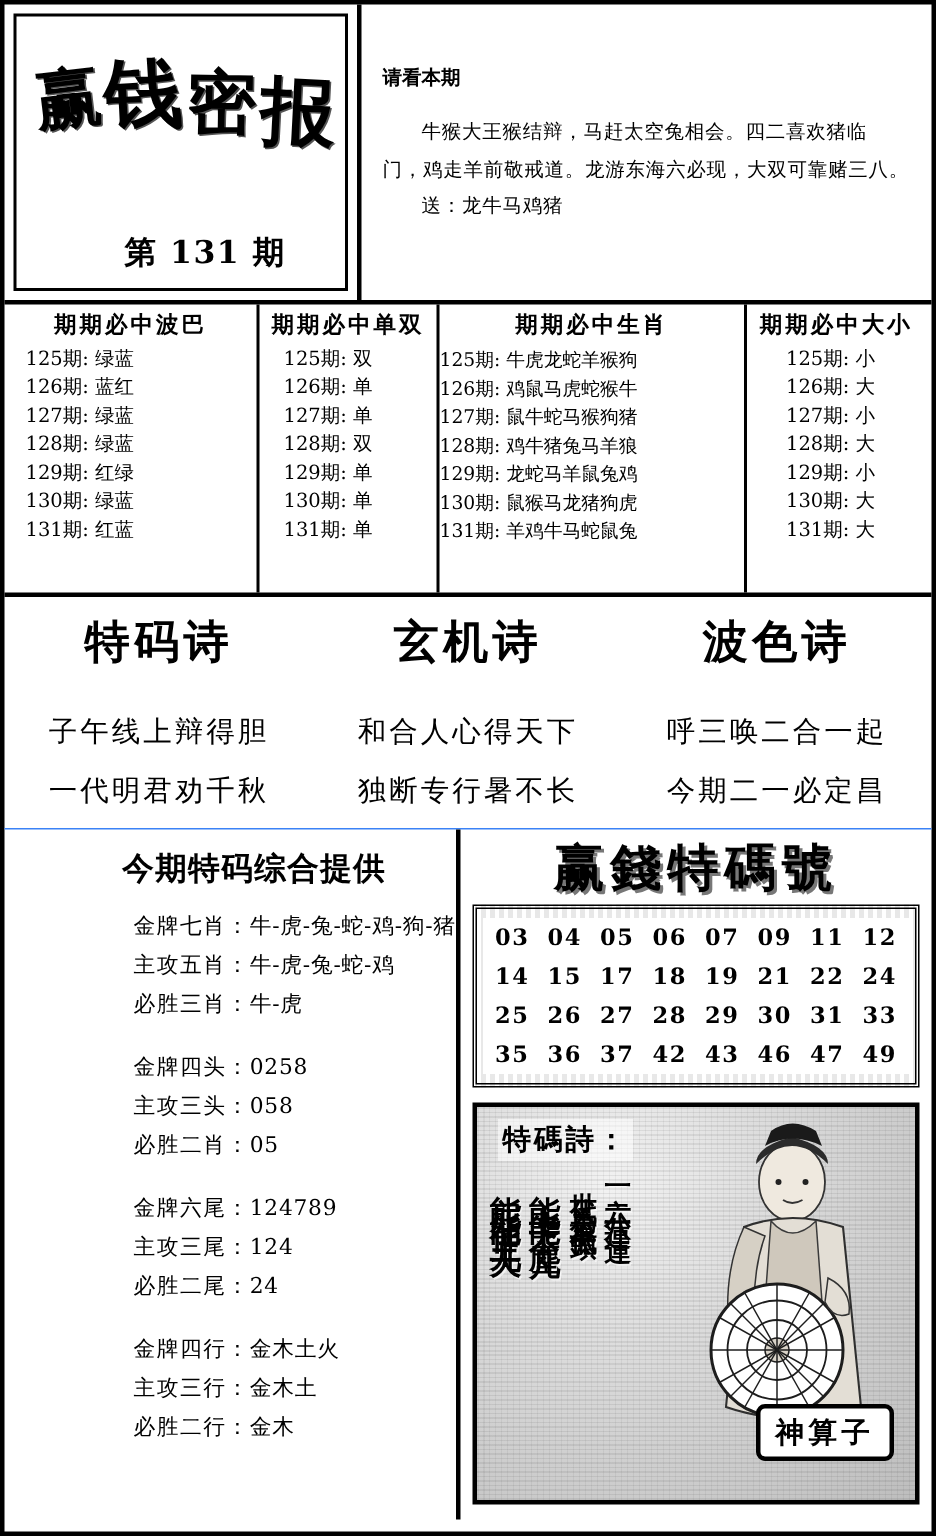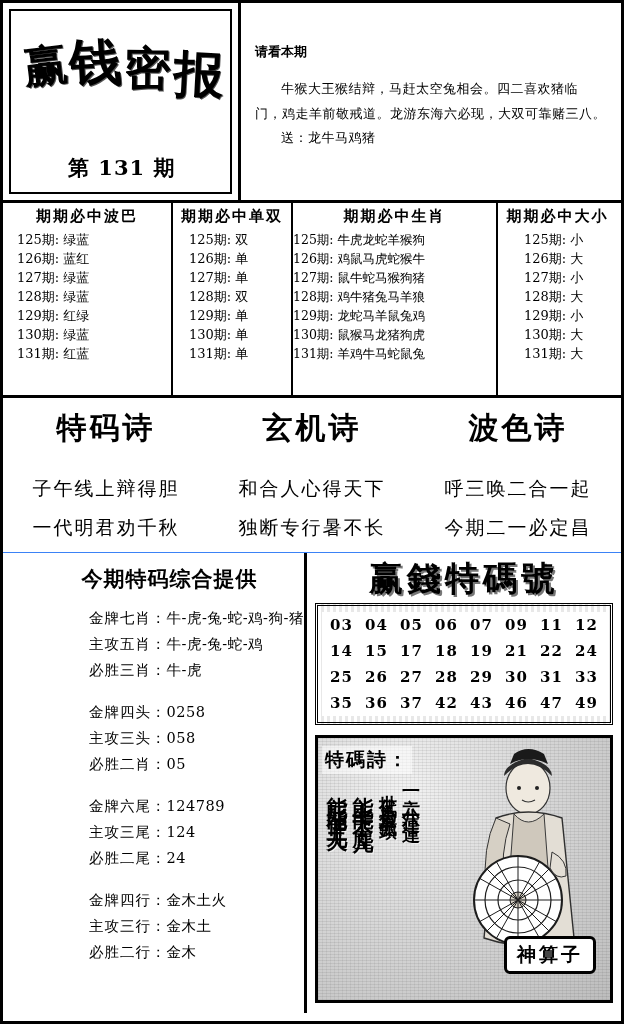--- a/index.html
+++ b/index.html
@@ -48,21 +48,21 @@
     color: #000;
     transform: rotate(-7deg);
     white-space: nowrap;
     text-shadow: 1px 1px 0 #555;
   }
   .logo-art .c2 { font-size: 52px; display:inline-block; transform: translateY(6px) rotate(4deg); }
   .logo-art .c3 { font-size: 46px; display:inline-block; transform: translateY(16px) rotate(8deg); }
   .logo-art .c4 { font-size: 50px; display:inline-block; transform: translateY(30px) rotate(10deg); }
   .issue-no {
     position: absolute;
-    left: 57px; bottom: 10px;
+    left: 72px; bottom: 10px;
     font-family: "DejaVu Serif", "Liberation Serif", serif;
     font-weight: bold;
     font-size: 21px;
     letter-spacing: 1px;
   }
   .poem-box {
     flex: 1;
     padding: 40px 14px 8px 14px;
     font-family: "DejaVu Serif", "Liberation Serif", serif;
   }
@@ -210,21 +210,21 @@
       radial-gradient(circle at 30% 20%, #f2f2f2 0%, #d8d8d8 45%, #bdbdbd 100%);
   }
   .pic-noise {
     position: absolute; inset: 0;
     background-image:
       repeating-linear-gradient(0deg, rgba(0,0,0,0.07) 0 1px, transparent 1px 3px),
       repeating-linear-gradient(90deg, rgba(0,0,0,0.05) 0 1px, transparent 1px 4px);
   }
   .pic-label {
     position: absolute;
-    top: 8px; left: 4px;
+    top: 8px; left: 14px;
     font-family: "DejaVu Serif", "Liberation Serif", serif;
     font-weight: bold;
     font-size: 19px;
     letter-spacing: 2px;
     background: rgba(255,255,255,0.55);
     padding: 1px 3px;
   }
   .vcols {
     position: absolute;
     top: 42px; left: 8px;

